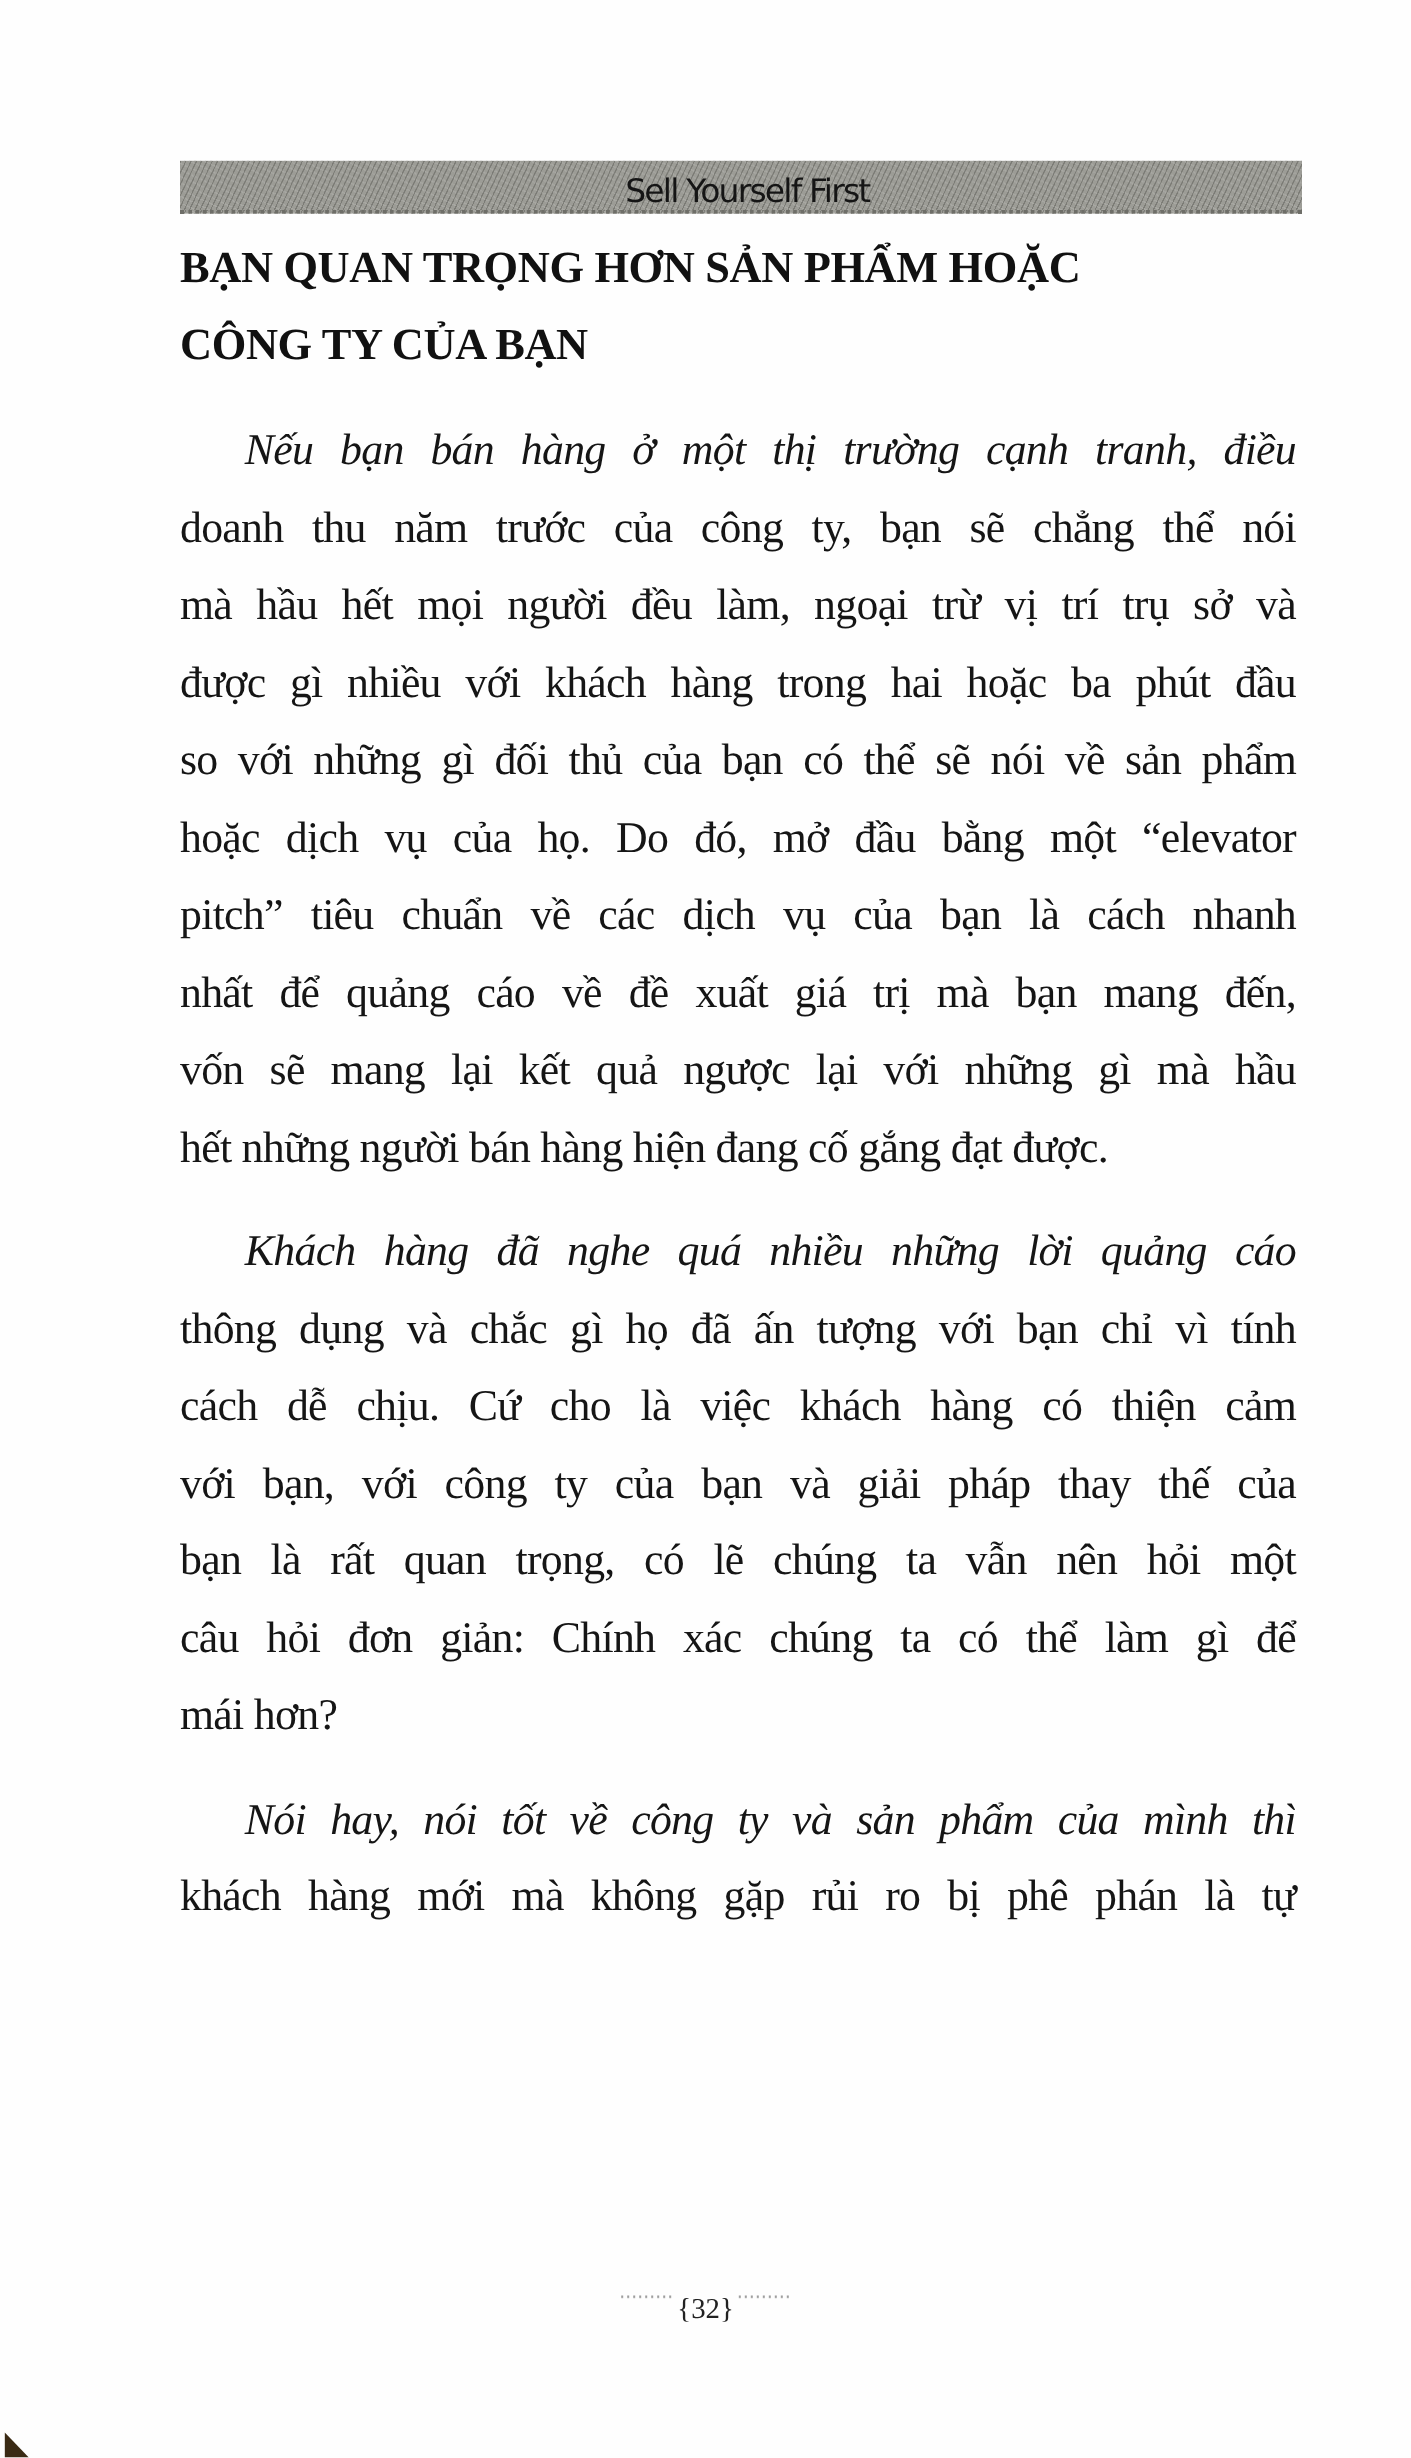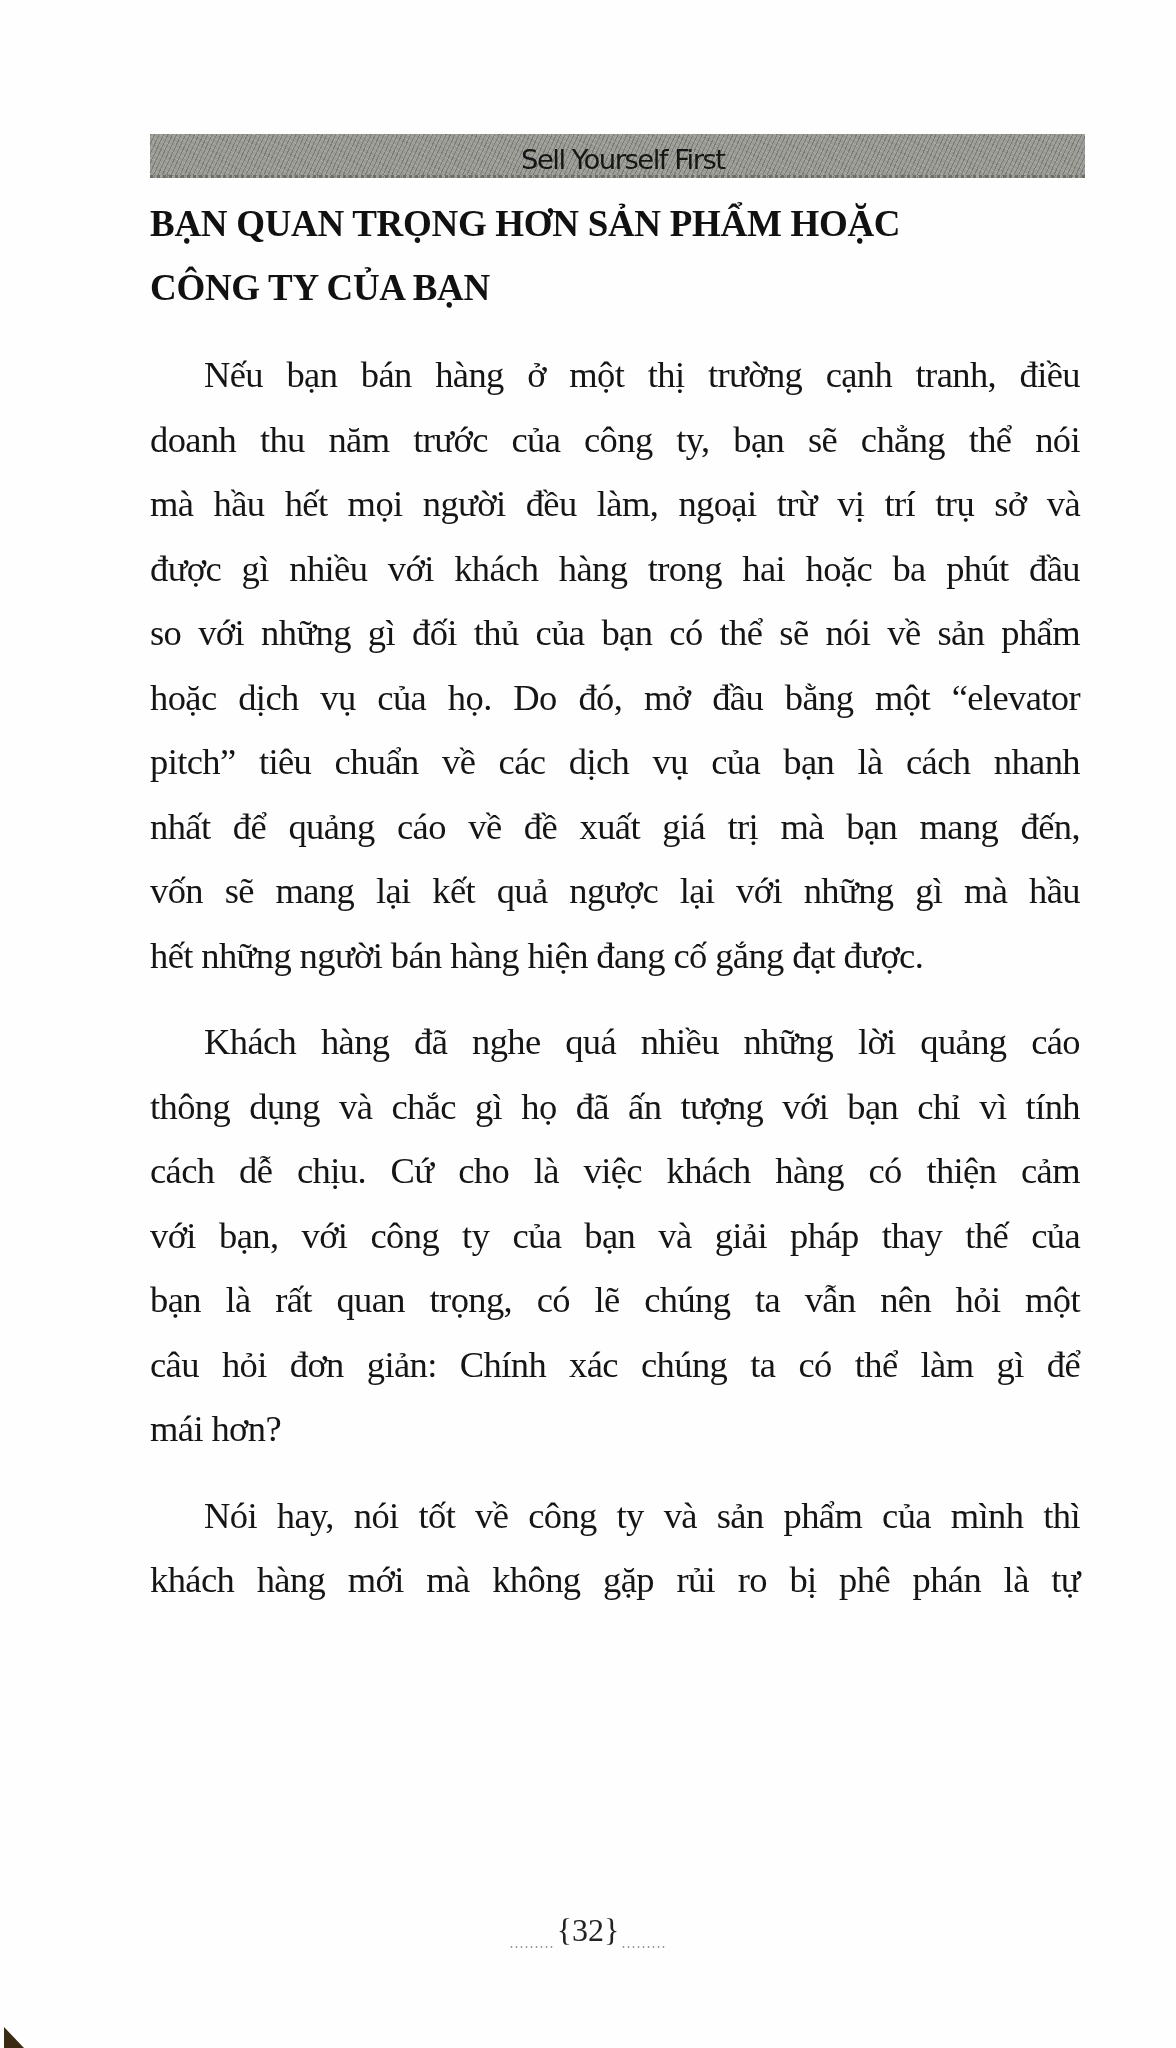--- a/index.html
+++ b/index.html
@@ -74,38 +74,39 @@
       font-size: 36.5px;
       line-height: 64.5px;
       height: 64.5px;
       letter-spacing: -0.6px;
       text-align: justify;
       text-align-last: justify;
       color: #151515;
     }
     .line.first {
       text-indent: 54px;
+      font-style: italic;
     }
     .line.last {
       text-align-last: left;
     }
     .para-gap {
       height: 22px;
     }
     .page-number {
       position: absolute;
       left: 0;
       width: 1176px;
       top: 1912px;
       text-align: center;
-      font-size: 32px;
+      font-size: 24px;
       color: #222;
       display: flex;
       justify-content: center;
-      align-items: flex-end;
+      align-items: flex-start;
       gap: 2px;
     }
     .folio-rule {
       display: inline-block;
       width: 46px;
       height: 4px;
       background-image: radial-gradient(circle, #8a8a8a 0.8px, transparent 1.2px);
       background-size: 5px 4px;
       background-repeat: repeat-x;
       opacity: 0.9;

